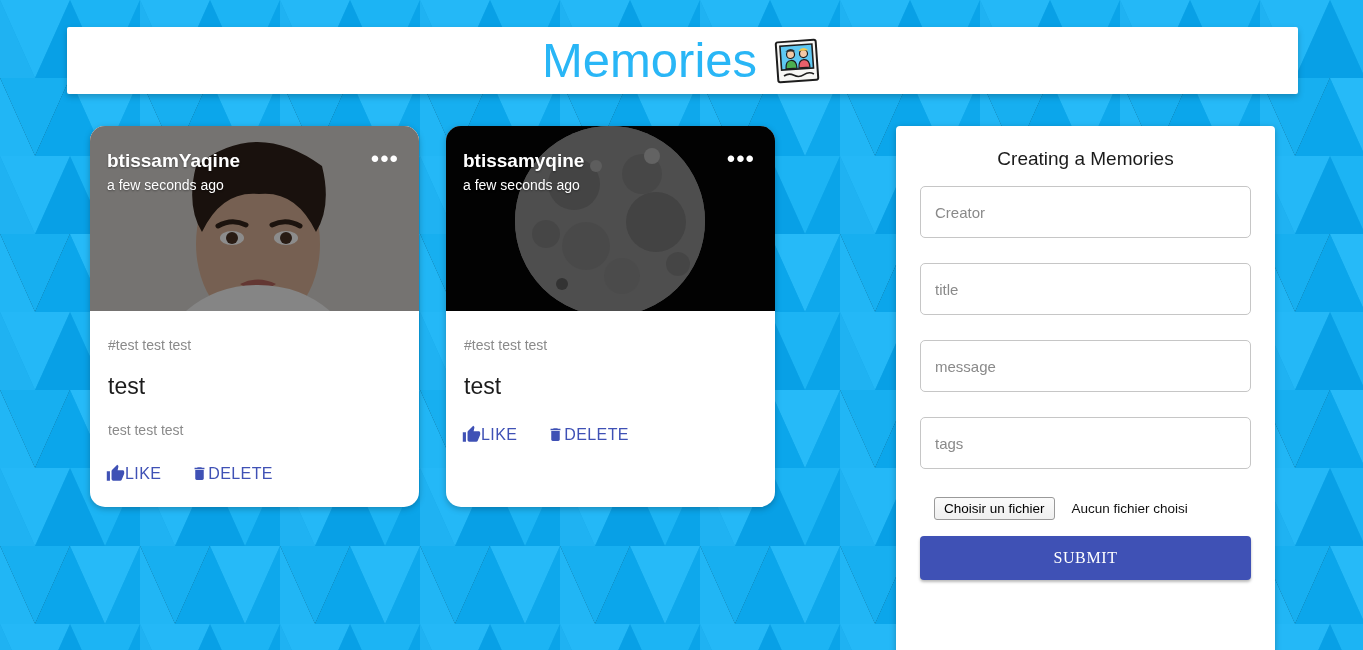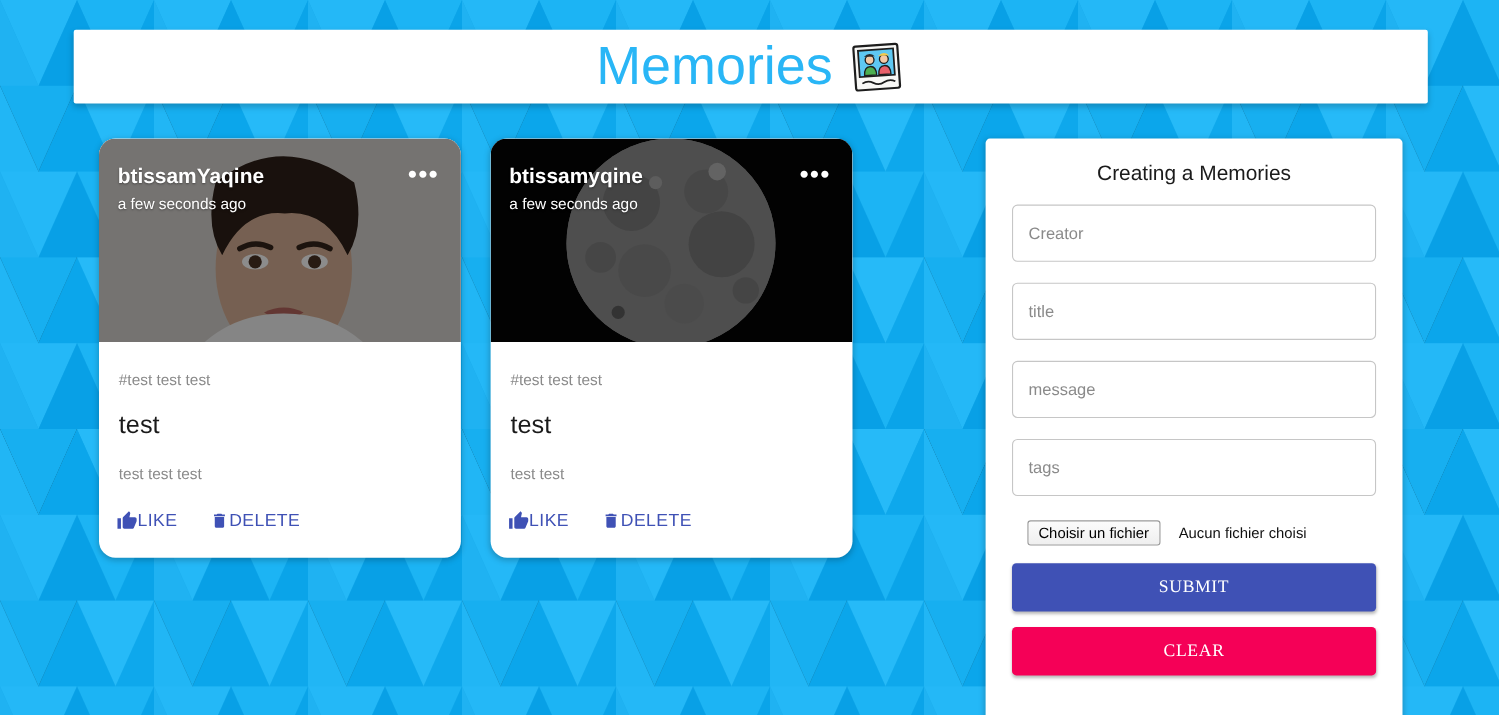--- a/index.html
+++ b/index.html
@@ -188,21 +188,21 @@
   .form-field {
     width: 100%;
     height: 52px;
     border: 1px solid #c6c6c6;
     border-radius: 5px;
     background: #ffffff;
     font-family: "Liberation Sans", sans-serif;
     font-size: 15px;
     color: #222;
     padding: 0 14px;
-    margin-bottom: 19px;
+    margin-bottom: 25px;
     outline: none;
   }
   .form-field::placeholder { color: #8a8a8a; }
   .file-row {
     display: flex;
     align-items: center;
     gap: 17px;
     font-size: 13.5px;
     color: #111;
     margin: 3px 0 16px 14px;
@@ -348,21 +348,20 @@
         </svg>
         <div class="media-overlay"></div>
         <div class="card-overlay-text">
           <div class="card-creator">btissamyqine</div>
           <div class="card-time">a few seconds ago</div>
         </div>
         <button class="card-menu">•••</button>
       </div>
       <div class="card-tags">#test test test</div>
       <div class="card-title">test</div>
-      <div class="card-message">test test</div>
       <div class="card-actions">
         <button class="action-btn">
           <span>
             <svg width="19" height="19" viewBox="0 0 24 24" fill="#3f51b5" xmlns="http://www.w3.org/2000/svg">
               <path d="M1 21h4V9H1v12zm22-11c0-1.1-.9-2-2-2h-6.31l.95-4.57.03-.32c0-.41-.17-.79-.44-1.06L14.17 1 7.59 7.59C7.22 7.95 7 8.45 7 9v10c0 1.1.9 2 2 2h9c.83 0 1.54-.5 1.84-1.22l3.02-7.05c.09-.23.14-.47.14-.73v-2z"></path>
             </svg>
           </span>
           <span>LIKE</span>
         </button>
         <button class="action-btn">
@@ -385,16 +384,15 @@
     <input class="form-field" type="text" placeholder="title" style="">
     <input class="form-field" type="text" placeholder="message" style="">
     <input class="form-field" type="text" placeholder="tags" style="">
 
     <div class="file-row">
       <button class="file-btn">Choisir un fichier</button>
       <span class="file-status">Aucun fichier choisi</span>
     </div>
 
     <button class="btn-block btn-submit">SUBMIT</button>
-    <button class="btn-block btn-clear">CLEAR</button>
   </div>
 
 </div>
 
 </body></html>

